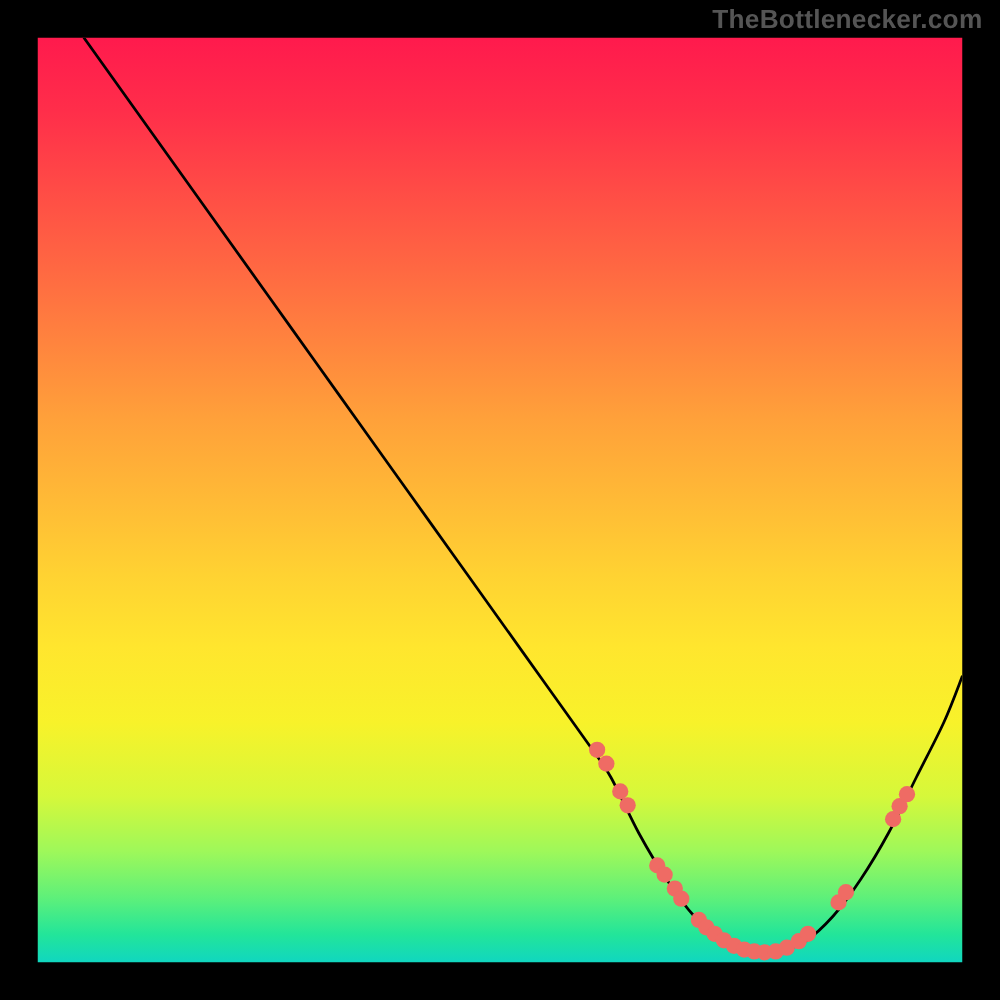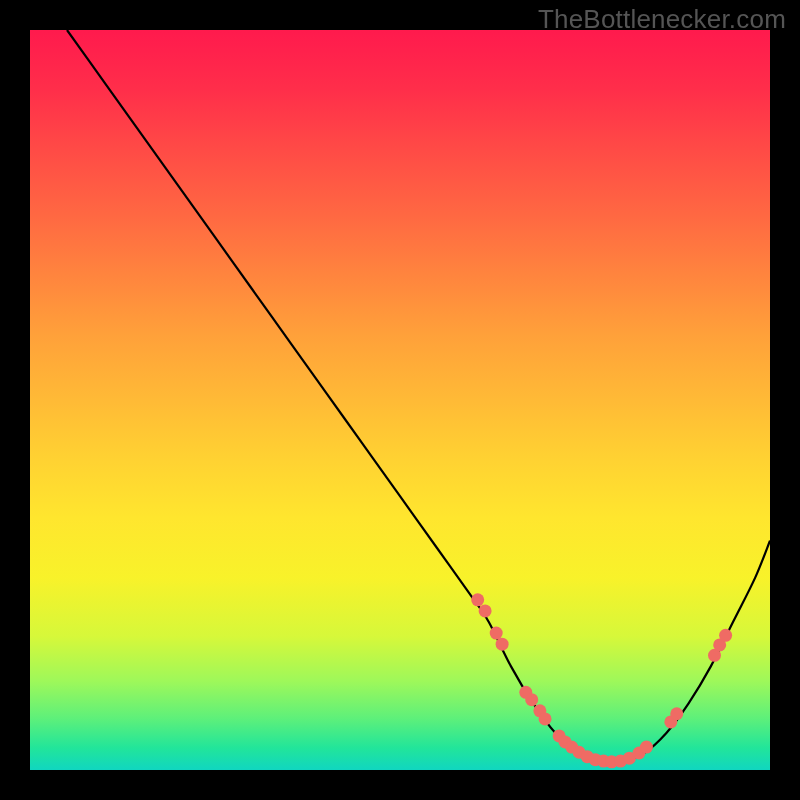--- a/index.html
+++ b/index.html
@@ -9,22 +9,22 @@
     background: #000;
     position: relative;
     font-family: Arial, sans-serif;
     overflow: hidden;
   }
   .watermark {
     position: absolute;
     top: 4px;
     right: 14px;
     color: #555;
-    font-size: 26px;
-    font-weight: 400;
+    font-size: 21px;
+    font-weight: 700;
     z-index: 50;
     letter-spacing: 0.2px;
   }
   .plot-area {
     position: absolute;
     left: 30px;
     top: 30px;
     width: 740px;
     height: 740px;
     overflow: hidden;

